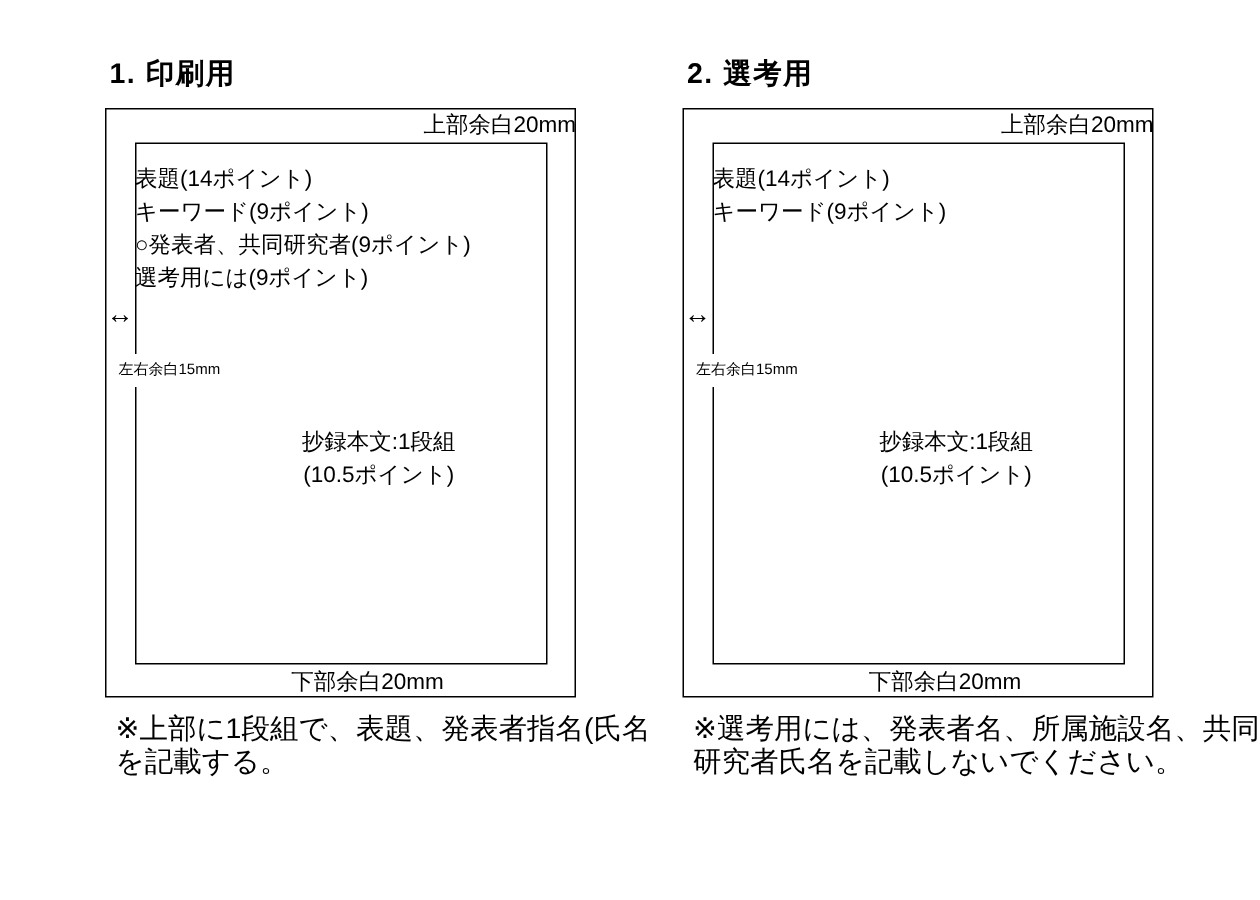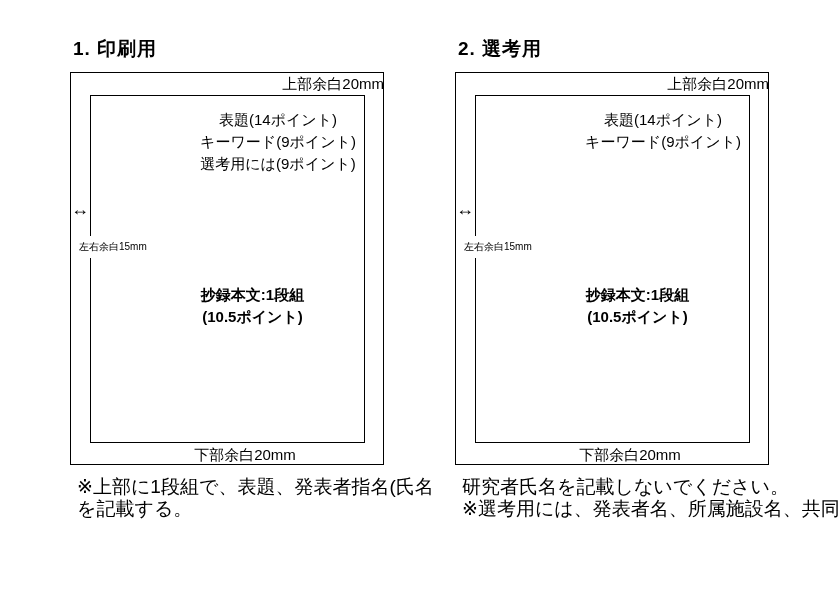--- a/index.html
+++ b/index.html
@@ -20,37 +20,37 @@
   .inner-box{
     position:absolute;left:30px;top:95px;width:275px;height:348px;
     border:1.5px solid #000;box-sizing:border-box;z-index:1;
   }
   .top-margin-label{
     position:absolute;left:10px;top:74px;width:314px;
     text-align:right;font-size:15px;line-height:19px;white-space:nowrap;
   }
   .header-lines{
     position:absolute;left:30px;top:109px;width:312px;
-    text-align:center;z-index:2;padding-left:32px;
+    z-index:2;
   }
   .header-lines div, .body-lines div{
     font-size:15px;line-height:22px;white-space:nowrap;
   }
   .margin-arrow{
     position:absolute;left:9px;top:200px;width:22px;height:18px;
     text-align:center;font-size:18px;line-height:18px;z-index:2;
   }
   .side-margin-label{
     position:absolute;left:19px;top:236px;
     font-size:10px;line-height:20px;white-space:nowrap;
     background:#ffffff;padding:1px 3px 1px 0;z-index:3;
   }
   .body-lines{
     position:absolute;left:30px;top:284px;width:325px;
-    text-align:center;z-index:2;font-weight:bold;
+    text-align:center;z-index:2;
   }
   .bottom-margin-label{
     position:absolute;left:10px;top:446px;width:350px;
     text-align:center;font-size:15px;line-height:17px;white-space:nowrap;z-index:2;
   }
   .note{
     position:absolute;left:17px;top:476px;width:326px;
   }
   .note div{
     font-size:19px;line-height:21.5px;white-space:nowrap;
@@ -60,20 +60,21 @@
 <body>
 
 <div class="panel" style="left:60px;">
   <div class="panel-title">1. 印刷用</div>
   <div class="outer-box"></div>
   <div class="inner-box"></div>
   <div class="top-margin-label">上部余白20mm</div>
   <div class="header-lines">
     <div>表題(14ポイント)</div>
     <div>キーワード(9ポイント)</div>
+    <div>○発表者、共同研究者(9ポイント)</div>
     <div>選考用には(9ポイント)</div>
   </div>
   <div class="margin-arrow">↔</div>
   <div class="side-margin-label">左右余白15mm</div>
   <div class="body-lines">
     <div>抄録本文:1段組</div>
     <div>(10.5ポイント)</div>
   </div>
   <div class="bottom-margin-label">下部余白20mm</div>
   <div class="note">
@@ -92,16 +93,16 @@
     <div>キーワード(9ポイント)</div>
   </div>
   <div class="margin-arrow">↔</div>
   <div class="side-margin-label">左右余白15mm</div>
   <div class="body-lines">
     <div>抄録本文:1段組</div>
     <div>(10.5ポイント)</div>
   </div>
   <div class="bottom-margin-label">下部余白20mm</div>
   <div class="note">
+    <div>※選考用には、発表者名、所属施設名、共同</div>
     <div>研究者氏名を記載しないでください。</div>
-    <div>※選考用には、発表者名、所属施設名、共同</div>
   </div>
 </div>
 
 </body></html>

